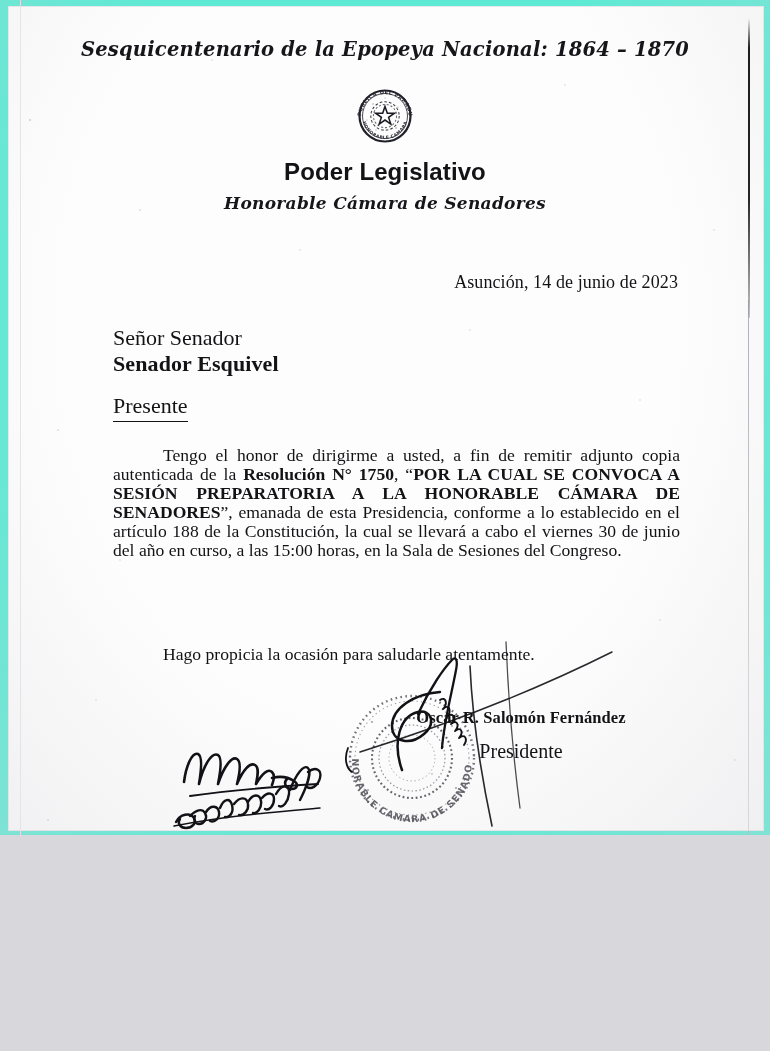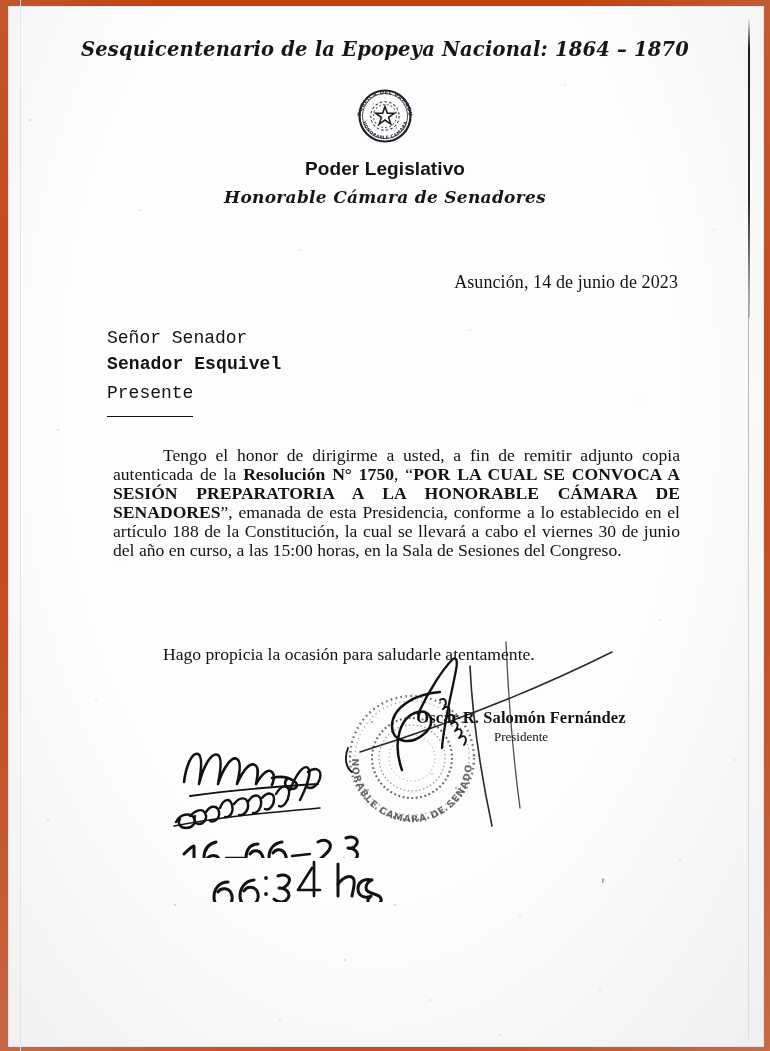--- a/index.html
+++ b/index.html
@@ -9,23 +9,23 @@
     background: #d8d8dc;
   }
   body {
     font-family: "Liberation Serif", serif;
   }
 
   
   .scan-frame {
     position: relative;
     width: 770px;
-    height: 1051px;
+    height: 835px;
     margin: 0 auto;
-    background: #c2410c;
+    background: #5eead4;
     overflow: hidden;
   }
   .page-sheet {
     position: absolute;
     left: 8px;
     top: 6px;
     right: 6px;
     bottom: 4px;
     background: #fdfdfd;
     box-shadow: inset 0 0 0 1px #e9e9ed;
@@ -108,21 +108,21 @@
   .org-block {
     position: absolute;
     top: 158px;
     left: 0;
     width: 770px;
     text-align: center;
   }
   .org-primary {
     font-family: "Liberation Sans", sans-serif;
     font-weight: bold;
-    font-size: 19px;
+    font-size: 24px;
     color: #131316;
     letter-spacing: 0.1px;
   }
   .org-secondary {
     margin-top: 7px;
     font-family: "DejaVu Serif", serif;
     font-style: italic;
     font-weight: 600;
     font-size: 17px;
     color: #16161a;
@@ -135,33 +135,33 @@
     right: 92px;
     font-family: "Liberation Serif", serif;
     font-size: 18px;
     color: #131316;
     letter-spacing: 0.1px;
   }
 
   .addressee {
     position: absolute;
     top: 325px;
-    left: 107px;
-    font-family: Liberation Mono, monospace;
-    font-size: 18px;
+    left: 113px;
+    font-family: Liberation Serif, serif;
+    font-size: 22px;
     line-height: 26px;
     color: #131316;
   }
   .addressee .salutation { display: block; }
   .addressee .recipient-name { display: block; font-weight: bold; letter-spacing: 0.1px; }
   .addressee .presente {
     display: inline-block;
-    margin-top: 5px;
+    margin-top: 18px;
     border-bottom: 1.4px solid #131316;
-    padding-bottom: 12px;
+    padding-bottom: 4px;
     line-height: 22px;
   }
 
   .body-paragraph {
     position: absolute;
     top: 428px;
     left: 113px;
     width: 567px;
     font-family: "Liberation Serif", serif;
     font-size: 17.6px;
@@ -206,22 +206,22 @@
     color: #131316;
     z-index: 4;
   }
   .signer-name {
     font-weight: bold;
     font-size: 16.5px;
     letter-spacing: 0.1px;
     white-space: nowrap;
   }
   .signer-role {
-    font-size: 13px;
-    margin-top: 1px;
+    font-size: 20px;
+    margin-top: 12px;
   }
   .stamp-layer, .sign-layer, .hand-layer {
     position: absolute;
     inset: 0;
     pointer-events: none;
   }
   .stamp-layer { z-index: 2; }
   .sign-layer { z-index: 5; }
 
   .handwritten-note {

